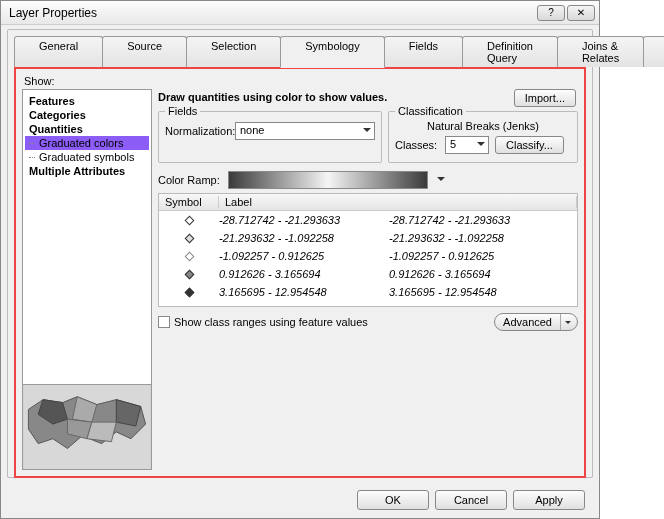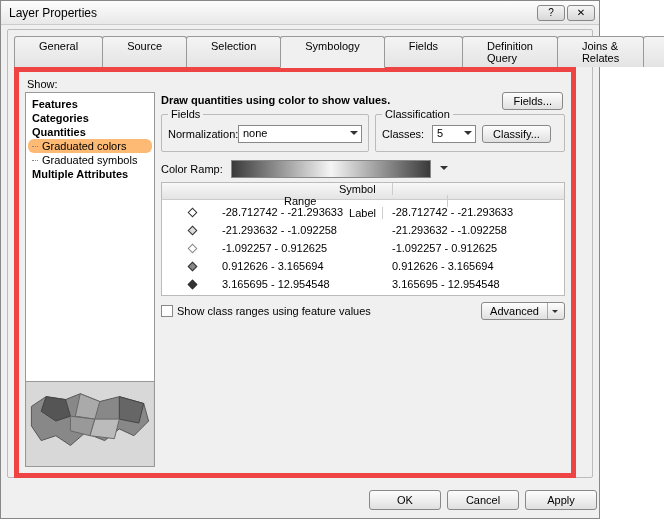--- a/index.html
+++ b/index.html
@@ -5,63 +5,63 @@
 * { box-sizing: border-box; font-family: Tahoma, Arial, sans-serif; font-size: 11px; }
 body { margin: 0; background: #fff; }
 .window { width: 600px; height: 519px; background: #f0f0f0; border: 1px solid #888; position: relative; }
 .titlebar { height: 24px; background: linear-gradient(#fdfdfd,#e8e8e8); border-bottom: 1px solid #ccc; display: flex; align-items: center; padding: 0 4px 0 8px; }
 .titlebar .title { flex: 1; font-size: 12px; }
 .titlebar .winbtn { width: 28px; height: 16px; margin-left: 2px; border: 1px solid #888; border-radius: 3px; background: linear-gradient(#f4f4f4,#d8d8d8); text-align: center; line-height: 14px; font-size: 10px; cursor: pointer; }
 .content { position: absolute; top: 28px; left: 6px; right: 6px; bottom: 40px; border: 1px solid #bbb; background: #f0f0f0; border-radius: 2px; }
 .tabs { display: flex; padding: 6px 6px 0 6px; gap: 0; }
 .tab { padding: 3px 24px; border: 1px solid #999; border-bottom: none; background: linear-gradient(#f4f4f4,#e4e4e4); border-radius: 3px 3px 0 0; margin-right: -1px; cursor: pointer; position: relative; }
 .tab.active { background: #f0f0f0; z-index: 2; border-bottom: 1px solid #f0f0f0; margin-bottom: -1px; font-weight: normal; }
-.tabpanel { border: 5px solid #ef4444; margin: 0 16px 6px 6px; padding: 6px; height: calc(100% - 36px); background: #f0f0f0; position: relative; }
+.tabpanel { border: 2px solid #ef4444; margin: 0 6px 6px 6px; padding: 6px; height: calc(100% - 36px); background: #f0f0f0; position: relative; }
 .show-label { margin: 0 0 2px 2px; }
 .main-row { display: flex; height: calc(100% - 16px); }
 .treebox { width: 130px; border: 1px solid #999; background: #fff; padding: 4px 2px; margin-right: 6px; }
 .tree-item { padding: 1px 0 1px 4px; cursor: pointer; font-weight: bold; }
 .tree-sub { padding: 1px 0 1px 14px; cursor: pointer; font-weight: normal; position: relative; }
 .tree-sub::before { content: ""; position: absolute; left: 4px; top: 50%; width: 6px; border-top: 1px dotted #888; }
-.tree-sub.sel { background: #fdba74; border-radius: 6px; }
+.tree-sub.sel { background: #8b5cf6; }
 .right { flex: 1; position: relative; }
 .heading { font-weight: bold; margin: 2px 0 6px 0; }
 .importbtn { position: absolute; right: 2px; top: 0; }
 .btn { padding: 2px 10px; border: 1px solid #888; border-radius: 3px; background: linear-gradient(#fdfdfd,#e0e0e0); cursor: pointer; min-width: 60px; text-align: center; }
 .groupbox { border: 1px solid #bbb; border-radius: 2px; padding: 8px 6px 6px 6px; margin-top: 2px; position: relative; }
 .groupbox .legend { position: absolute; top: -7px; left: 6px; background: #f0f0f0; padding: 0 3px; }
 .fields-row { display: flex; gap: 6px; }
 .fields-box { flex: 1; }
 .class-box { width: 190px; }
 .formrow { display: flex; align-items: center; margin: 2px 0; }
 .formrow label { width: 70px; }
 .combo { flex: 1; height: 18px; border: 1px solid #888; background: #fff; position: relative; padding: 1px 16px 1px 4px; cursor: pointer; }
 .combo.sel { background: #6a6a6a; color: #fff; }
 .combo::after { content: ""; position: absolute; right: 3px; top: 5px; border: 4px solid transparent; border-top-color: #333; }
 .ramp-row { display: flex; align-items: center; margin: 8px 0 4px 0; }
 .ramp-row label { width: 70px; }
 .ramp { width: 200px; height: 18px; border: 1px solid #888; background: linear-gradient(to right,#3a3a3a,#f5f5f5,#3a3a3a); position: relative; cursor: pointer; }
 .ramp::after { content: ""; position: absolute; right: -18px; top: 5px; border: 4px solid transparent; border-top-color: #333; }
-.listhdr { display: flex; background: linear-gradient(#f8f8f8,#e4e4e4); border: 1px solid #bbb; border-bottom: 1px solid #ccc; height: 18px; align-items: center; flex-direction: column; }
+.listhdr { display: flex; background: linear-gradient(#f8f8f8,#e4e4e4); border: 1px solid #bbb; border-bottom: 1px solid #ccc; height: 18px; align-items: center; }
 .listhdr div { padding: 0 6px; border-right: 1px solid #ccc; }
 .col-sym { width: 60px; } .col-range { width: 170px; } .col-label { flex: 1; }
 .listbody { border: 1px solid #bbb; border-top: none; background: #fff; height: 96px; overflow: hidden; }
-.listrow { display: flex; align-items: flex-end; height: 18px; }
+.listrow { display: flex; align-items: center; height: 18px; font-style: italic; }
 .listrow .sym { width: 60px; text-align: center; }
 .diamond { display: inline-block; width: 7px; height: 7px; transform: rotate(45deg); border: 1px solid #333; }
 .d0 { background: #fff; } .d1 { background: #ddd; } .d2 { background: #fff; border:1px solid #888;} .d3 { background: #888; } .d4 { background: #333; }
 .bottomrow { display: flex; align-items: center; margin-top: 6px; }
 .checkbox { width: 12px; height: 12px; border: 1px solid #888; background: #fff; margin-right: 4px; display: inline-block; }
-.splitbtn { display: inline-flex; border: 1px solid #888; border-radius: 3px; overflow: hidden; background: linear-gradient(#fdfdfd,#e0e0e0); cursor: pointer; justify-content: center; }
+.splitbtn { display: inline-flex; border: 1px solid #888; border-radius: 9px; overflow: hidden; background: linear-gradient(#fdfdfd,#e0e0e0); cursor: pointer; justify-content: center; }
 .splitbtn span { padding: 2px 8px; }
 .splitbtn .dd { border-left: 1px solid #aaa; width: 14px; position: relative; }
 .splitbtn .dd::after { content:""; position:absolute; left:4px; top:7px; border:3px solid transparent; border-top-color:#333;}
 .preview { position: absolute; left: 6px; bottom: 6px; width: 130px; height: 86px; border: 1px solid #999; background: #cfcfcf; overflow: hidden; }
 .preview svg { width: 100%; height: 100%; }
-.dlg-buttons { position: absolute; bottom: 8px; right: 2px; display: flex; gap: 6px; margin-left: 13px; }
+.dlg-buttons { position: absolute; bottom: 8px; right: 14px; display: flex; gap: 6px; margin-left: 13px; }
 .dlg-buttons .btn { min-width: 72px; padding: 3px 10px; }
 </style>
 </head>
 <body>
 
 <div class="window">
   <div class="titlebar">
     <span class="title">Layer Properties</span>
     <div class="winbtn">?</div>
     <div class="winbtn">✕</div>
@@ -87,49 +87,49 @@
           <div class="tree-item">Features</div>
           <div class="tree-item">Categories</div>
           <div class="tree-item">Quantities</div>
           <div class="tree-sub sel">Graduated colors</div>
           <div class="tree-sub">Graduated symbols</div>
           <div class="tree-item">Multiple Attributes</div>
         </div>
 
         <div class="right">
           <div class="heading">Draw quantities using color to show values.</div>
-          <div class="btn importbtn">Fields...</div>
+          <div class="btn importbtn">Import...</div>
 
           <div class="fields-row">
             <div class="groupbox fields-box">
               <span class="legend">Fields</span>
               <div class="formrow">
                 <label>Normalization:</label>
                 <div class="combo"><span>none</span></div>
               </div>
             </div>
             <div class="groupbox class-box">
               <span class="legend">Classification</span>
+              <div style="text-align:center;margin-bottom:4px">Natural Breaks (Jenks)</div>
               <div class="formrow">
                 <label style="width:50px">Classes:</label>
                 <div class="combo" style="flex:0 0 44px"><span>5</span></div>
                 <div style="width:6px"></div>
                 <div class="btn">Classify...</div>
               </div>
             </div>
           </div>
 
           <div class="ramp-row">
             <label>Color Ramp:</label>
             <div class="ramp"></div>
           </div>
 
           <div class="listhdr">
             <div class="col-sym">Symbol</div>
-            <div class="col-range">Range</div>
             <div class="col-label">Label</div>
           </div>
           <div class="listbody">
             <div class="listrow">
               <div class="sym"><span class="diamond d0"></span></div>
               <div class="col-range">-28.712742 - -21.293633</div>
               <div class="col-label">-28.712742 - -21.293633</div>
             </div>
             <div class="listrow">
               <div class="sym"><span class="diamond d1"></span></div>

